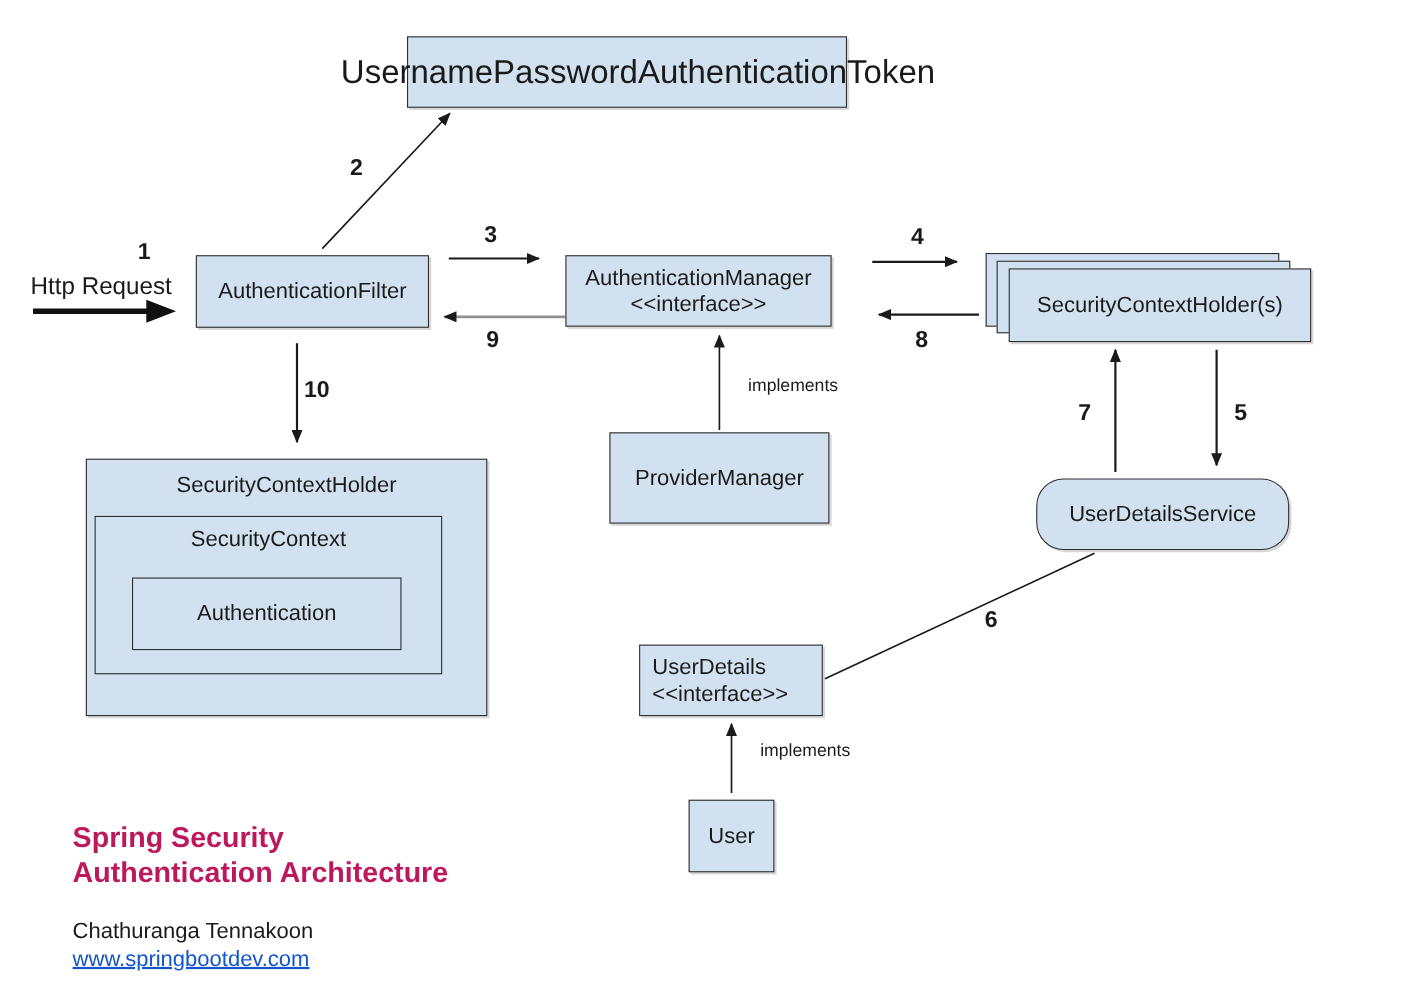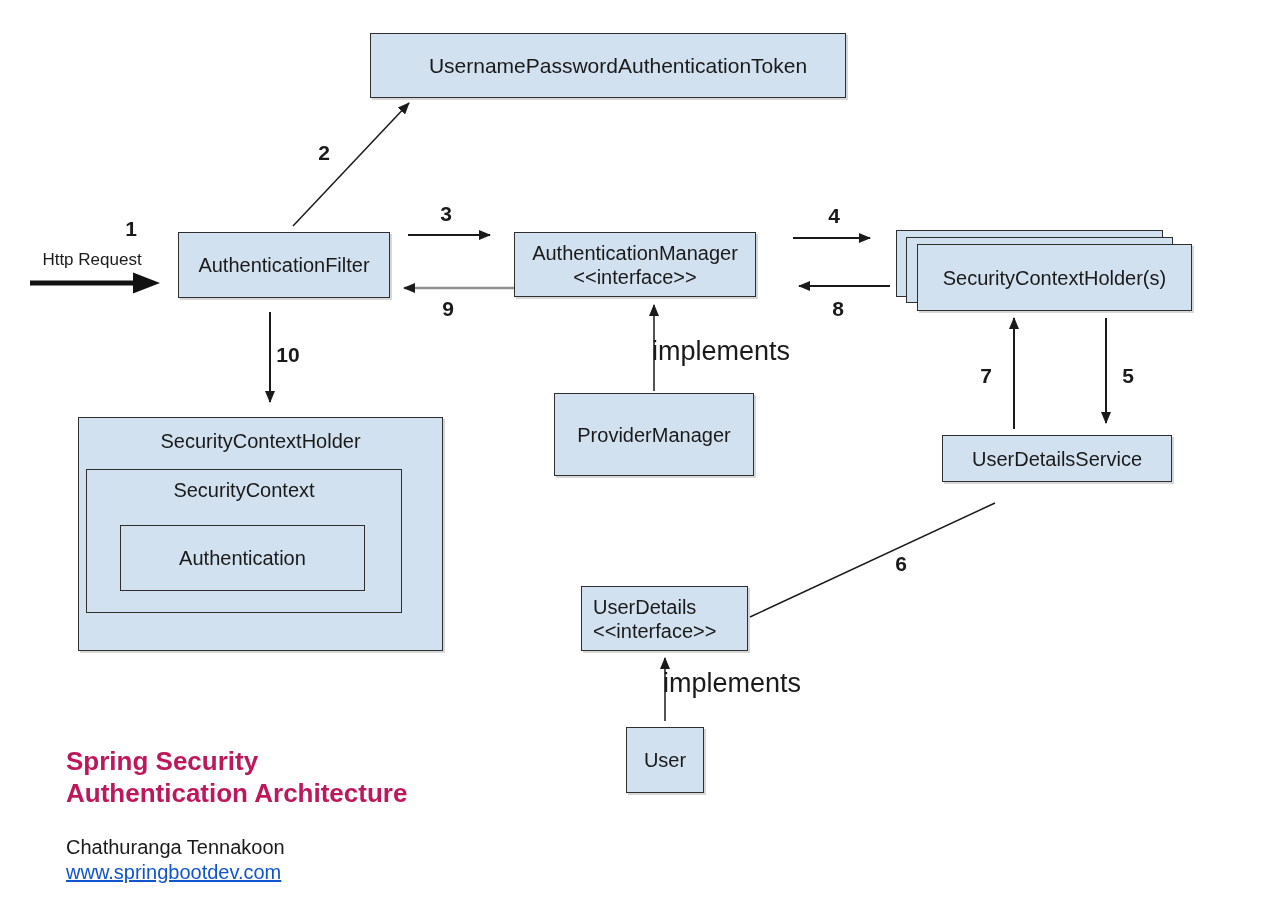--- a/index.html
+++ b/index.html
@@ -18,41 +18,41 @@
     border:1.6px solid #2e2e2e;
     box-sizing:border-box;
     display:flex;flex-direction:column;
     align-items:center;justify-content:center;
     font-size:20px;line-height:24px;
     box-shadow:2px 2px 0 rgba(110,110,110,0.28);
     text-align:center;
   }
   .box.noshadow{box-shadow:none;}
   .box.transparent{background:transparent;}
-  .b-token{left:370px;top:33px;width:476px;height:65px;font-size:21px;padding-left:20px;}
+  .b-token{left:370px;top:33px;width:400px;height:65px;font-size:30px;padding-left:20px;}
   .b-filter{left:178px;top:232px;width:212px;height:66px;}
   .b-manager{left:514px;top:232px;width:242px;height:65px;}
   .b-prov-back{left:896px;top:230px;width:267px;height:67px;}
   .b-prov-mid{left:906px;top:237px;width:267px;height:66px;}
   .b-prov-front{left:917px;top:244px;width:275px;height:67px;}
   .b-pm{left:554px;top:393px;width:200px;height:83px;}
-  .b-uds{left:942px;top:435px;width:230px;height:47px;}
+  .b-uds{left:942px;top:435px;width:230px;height:65px;border-radius:25px;}
   .b-ud{left:581px;top:586px;width:167px;height:65px;align-items:flex-start;padding-left:11px;text-align:center;}
   .b-user{left:626px;top:727px;width:78px;height:66px;}
   .b-sch{left:67px;top:417px;width:365px;height:234px;justify-content:flex-start;padding-top:11px;margin-left:11px;}
   .b-sc{left:86px;top:469px;width:316px;height:144px;justify-content:flex-start;padding-top:8px;}
   .b-auth{left:120px;top:525px;width:245px;height:66px;}
   .lbl{
     position:absolute;
     transform:translate(-50%,-50%);
-    font-size:27px;white-space:nowrap;
+    font-size:16px;white-space:nowrap;
   }
   .num{font-weight:bold;font-size:21px;}
   .l-1{left:131px;top:229px;}
-  .l-http{left:92px;top:260px;font-size:17px;}
+  .l-http{left:92px;top:260px;font-size:22px;}
   .l-2{left:324px;top:153px;}
   .l-3{left:446px;top:214px;}
   .l-9{left:448px;top:309px;}
   .l-4{left:834px;top:216px;}
   .l-8{left:838px;top:309px;}
   .l-10{left:288px;top:355px;}
   .l-7{left:986px;top:376px;}
   .l-5{left:1128px;top:376px;}
   .l-6{left:901px;top:564px;}
   .l-impl-top{left:721px;top:351px;}

